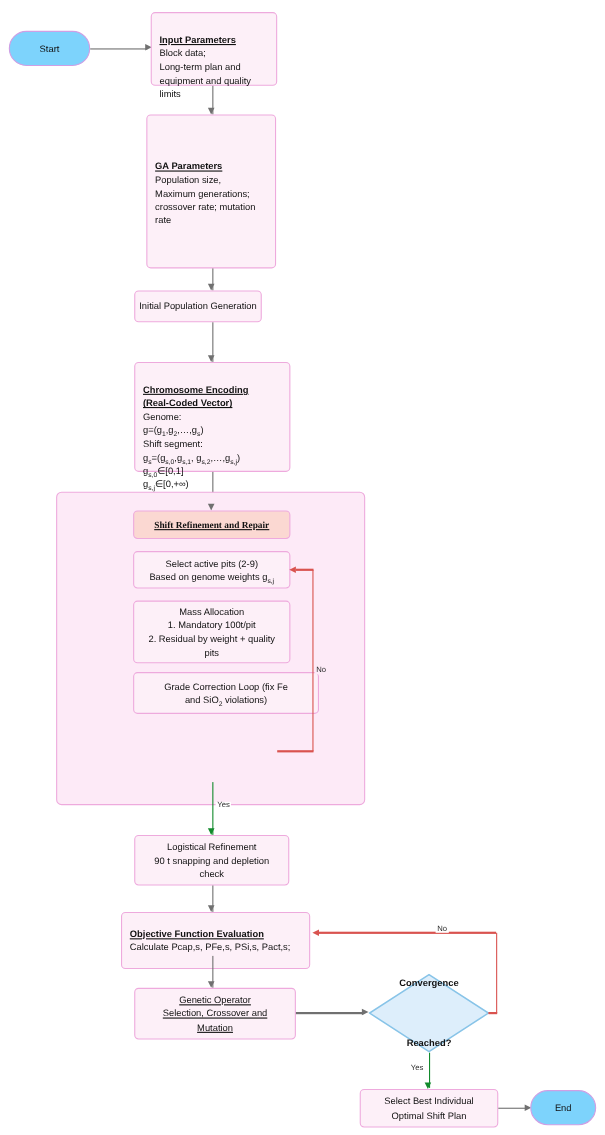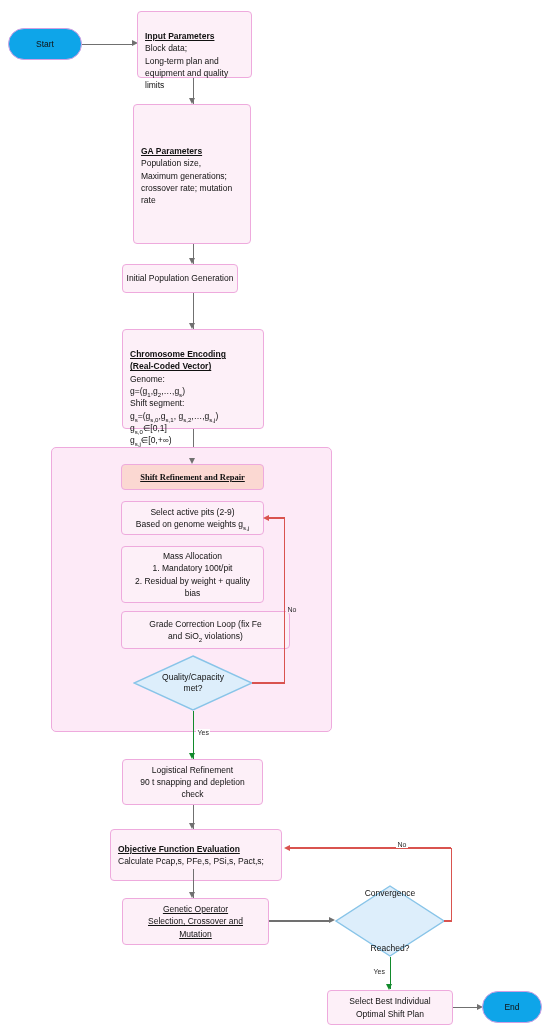--- a/index.html
+++ b/index.html
@@ -35,21 +35,21 @@
 
   
   .proc {
     background: #fdf0f8;
     border: 1.1px solid #eeaadd;
     border-radius: 4px;
   }
 
   
   .term {
-    background: #0ea5e9;
+    background: #7dd3fc;
     border: 1.1px solid #cf9fe4;
     border-radius: 999px;
   }
 
   
   .header-box {
     background: #fbd8d2;
     border: 1.1px solid #eeaadd;
     border-radius: 4px;
   }
@@ -95,21 +95,21 @@
     inset: 0;
     display: flex;
     flex-direction: column;
     align-items: center;
     justify-content: center;
     text-align: center;
     font-size: 8.5px;
     line-height: 1.35;
     color: #111111;
   }
-  .dlabel.bold { font-weight: normal; gap: 44px; }
+  .dlabel.bold { font-weight: bold; gap: 44px; }
 
   
   .edge {
     position: absolute;
     background: #707070;
   }
   .edge.v { width: 1.2px; }
   .edge.h { height: 1.2px; }
   .edge.green { background: #128a2c; }
   .edge.red { background: #d9534f; }
@@ -210,37 +210,28 @@
 
   <div class="node proc" style="left:121px; top:501px; width:143px; height:34px;">
     <span>Select active pits (2-9)</span>
     <span>Based on genome weights g<sub>s,j</sub></span>
   </div>
 
   <div class="node proc" style="left:121px; top:546px; width:143px; height:57px;">
     <span>Mass Allocation</span>
     <span>1. Mandatory 100t/pit</span>
     <span>2. Residual by weight + quality</span>
-    <span>bias</span>
+    <span>pits</span>
   </div>
 
   <div class="node proc" style="left:121px; top:611px; width:169px; height:38px;">
     <span>Grade Correction Loop (fix Fe</span>
     <span>and SiO<sub>2</sub> violations)</span>
   </div>
 
-  <div class="diamond" style="left:133px; top:655px; width:120px; height:56px;">
-    <svg class="dshape" viewBox="0 0 120 56" preserveAspectRatio="none">
-      <polygon points="60,1 119,28 60,55 1,28" fill="#ddeefb" stroke="#88c4e8" stroke-width="1.4"></polygon>
-    </svg>
-    <div class="dlabel">
-      <span>Quality/Capacity</span>
-      <span>met?</span>
-    </div>
-  </div>
 
   <div class="edge h red" style="left:252px; top:682.4px; width:33px;"></div>
   <div class="edge v red" style="left:284px; top:518px; height:165px;"></div>
   <div class="edge h red" style="left:269px; top:517.4px; width:16px;"></div>
   <div class="arrow left" style="left:263px; top:514.5px;"></div>
   <div class="elabel on-pink" style="left:286px; top:606px;">No</div>
 
   <div class="edge v green" style="left:192.6px; top:711px; height:48px;"></div>
   <div class="arrow down green" style="left:189.2px; top:753px;"></div>
   <div class="elabel" style="left:196px; top:729px;">Yes</div>

